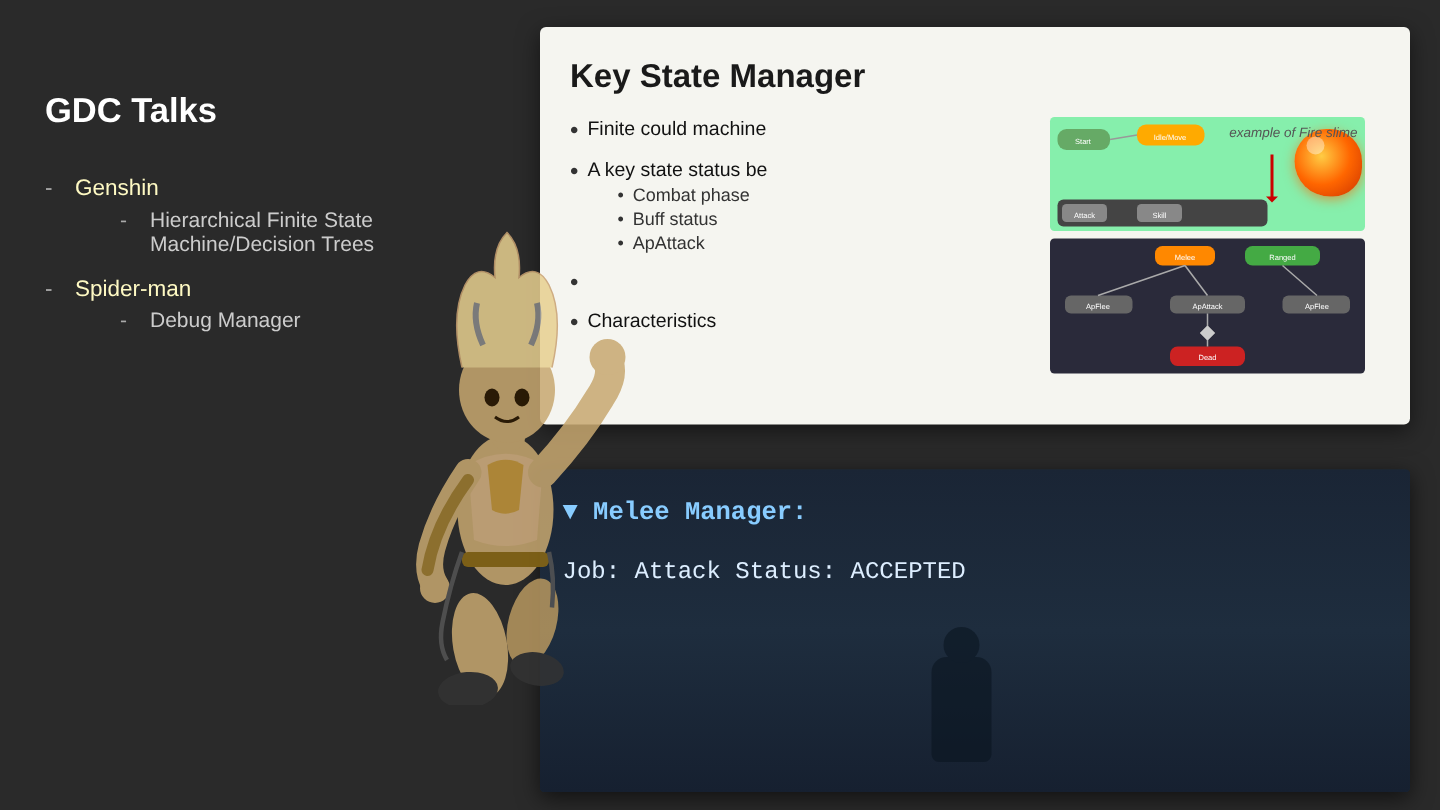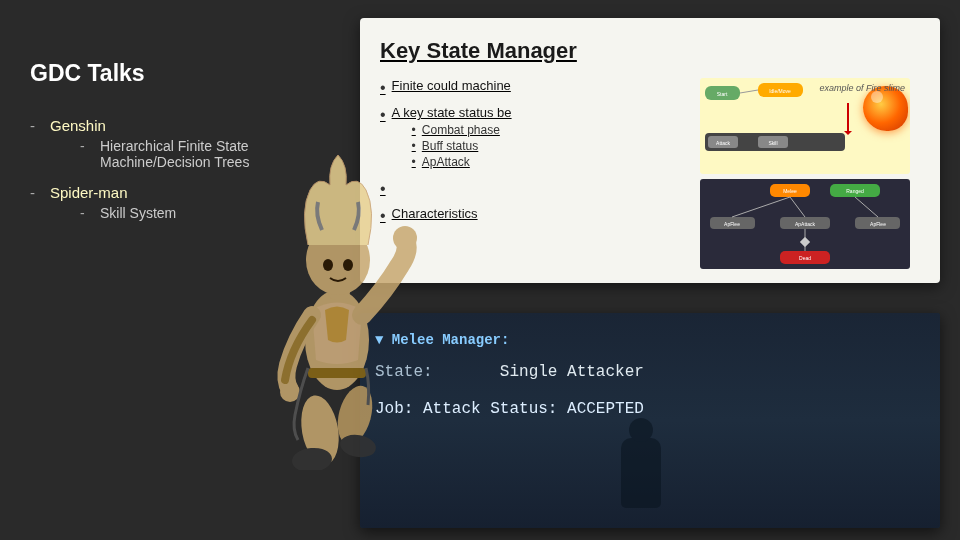--- a/index.html
+++ b/index.html
@@ -78,21 +78,20 @@
     .slide-panel {
       position: absolute;
       right: 20px;
       top: 18px;
       width: 580px;
       height: 265px;
       background: #f5f5f0;
       border-radius: 4px;
       padding: 20px 20px 15px 20px;
       box-shadow: 0 4px 15px rgba(0,0,0,0.5);
-      text-decoration: underline;
     }
     .slide-title {
       font-size: 22px;
       font-weight: bold;
       color: #1a1a1a;
       margin-bottom: 14px;
     }
     .slide-content {
       display: flex;
       gap: 15px;
@@ -128,22 +127,22 @@
       color: #333;
     }
     .slide-right {
       width: 220px;
       position: relative;
     }
 
     
     .diagram-top {
       width: 210px;
-      height: 96px;
-      background: #fef9c3;
+      height: 76px;
+      background: #86efac;
       border-radius: 3px;
       position: relative;
       overflow: hidden;
     }
     .fire-slime-label {
       position: absolute;
       top: 5px;
       right: 5px;
       font-size: 9px;
       color: #555;
@@ -225,21 +224,21 @@
       position: absolute;
       top: 15px;
       left: 15px;
       font-family: 'Courier New', monospace;
       color: #c8d8e8;
       font-size: 16px;
       line-height: 1.8;
     }
     .debug-title {
       color: #88ccff;
-      font-size: 14px;
+      font-size: 17px;
       font-weight: bold;
       margin-bottom: 5px;
     }
     .debug-label {
       color: #aabfd0;
     }
     .debug-value {
       color: #e0eaf0;
     }
     .debug-status {
@@ -267,21 +266,21 @@
         </div>
       </div>
     </li>
     <li class="nav-item-top">
       <span class="dash">-</span>
       <div>
         <span class="nav-item-label">Spider-man</span>
         <div class="nav-sub">
           <div class="nav-sub-item">
             <span class="dash">-</span>
-            <span>Skill System</span>
+            <span>Debug Manager</span>
           </div>
         </div>
       </div>
     </li>
   </ul>
 </div>
 
 <div class="character-area">
   <svg class="character-silhouette" viewBox="0 0 200 350" xmlns="http://www.w3.org/2000/svg">
 
@@ -423,21 +422,16 @@
   </div>
 </div>
 
 <div class="debug-panel">
   <div class="debug-bg">
 
     <div class="shadow-char"></div>
 
     <div class="debug-text">
       <div class="debug-title">▼ Melee Manager:</div>
-      <div>
-        <span class="debug-label">State:</span>
-        &nbsp;&nbsp;&nbsp;&nbsp;&nbsp;
-        <span class="debug-value">Single Attacker</span>
-      </div>
       <div class="debug-status">Job: Attack Status: ACCEPTED</div>
     </div>
   </div>
 </div>
 
 </body></html>

